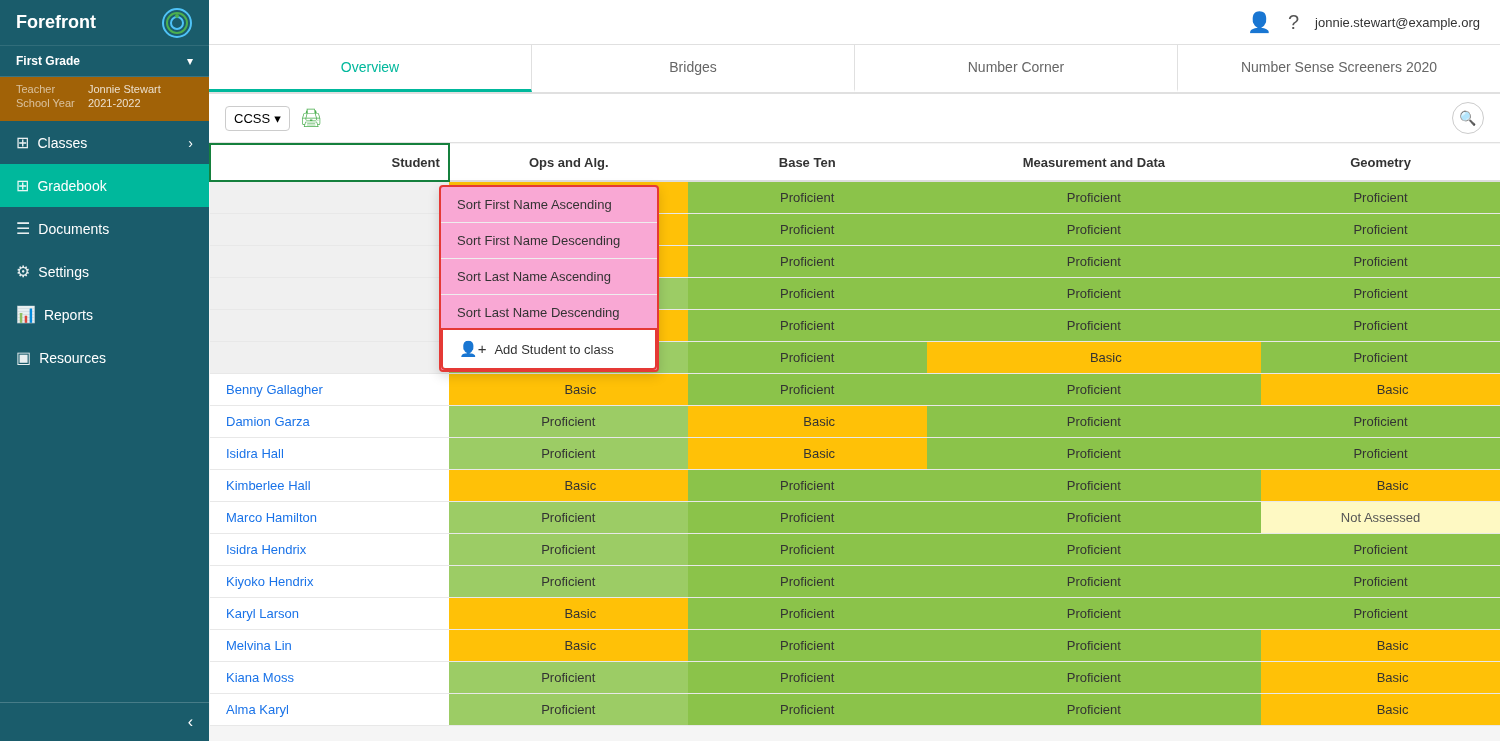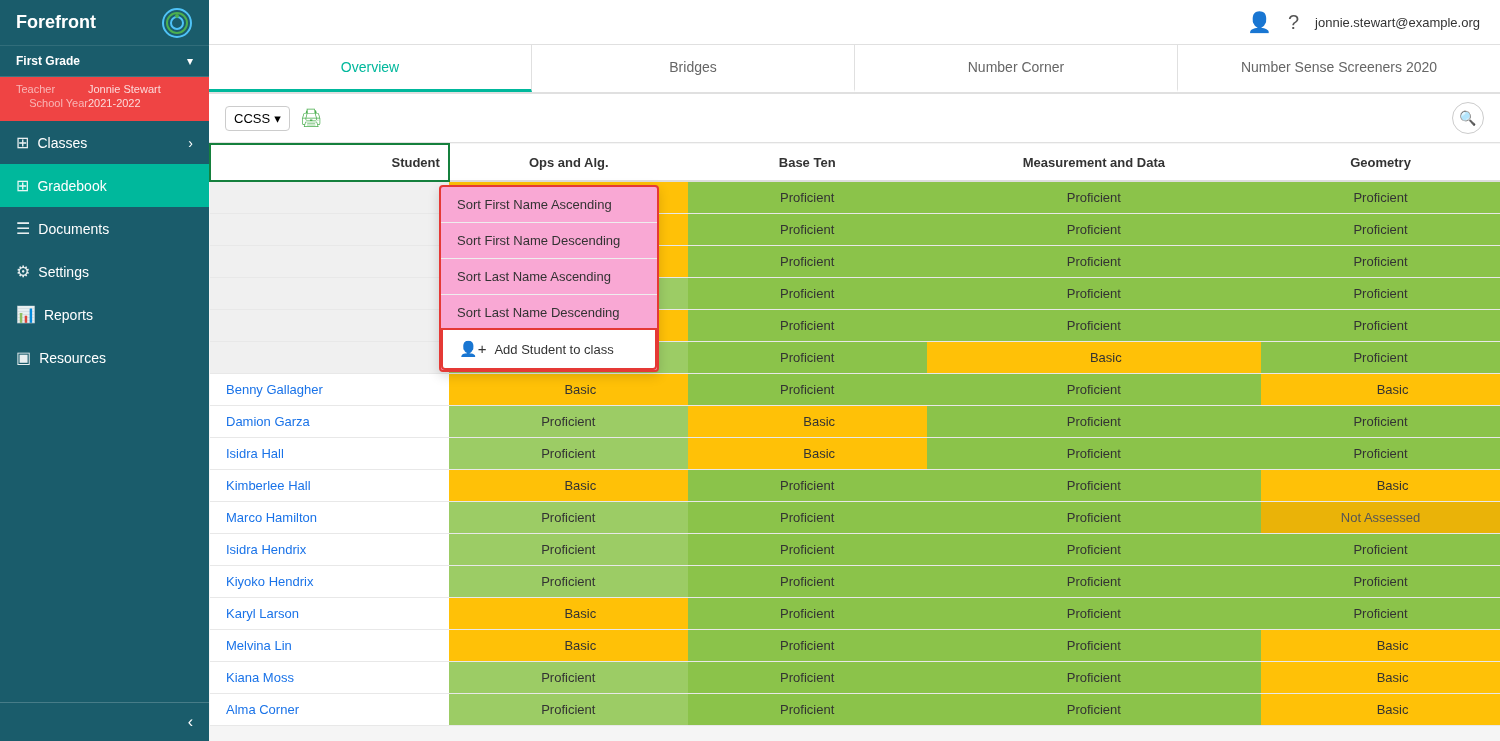--- a/index.html
+++ b/index.html
@@ -211,21 +211,21 @@
       background: white;
       border: 2px solid #e53935;
       border-radius: 0 0 4px 4px;
       margin-top: -2px;
     }
 
     
     .score-proficient-green { background: #8bc34a; color: #333; }
     .score-proficient-olive { background: #9ccc65; color: #333; }
     .score-basic { background: #ffc107; color: #333; padding-left: 32px; }
-    .score-not-assessed { background: #eab308; color: #555; margin-left: 8px; }
+    .score-not-assessed { background: #fef9c3; color: #555; margin-left: 8px; }
 
     .col-student { width: 200px; }
     .col-ops { width: 200px; }
     .col-base { width: 200px; }
     .col-measurement { width: 280px; margin-top: 41px; }
     .col-geometry { width: 200px; }
   </style>
 </head>
 <body>
 
@@ -239,23 +239,23 @@
       <circle cx="16" cy="16" r="6" fill="none" stroke="#4fc3f7" stroke-width="2"></circle>
       <circle cx="16" cy="9" r="2" fill="#4caf50"></circle>
     </svg>
   </div>
 
   <div id="class-section" style="padding:8px 16px;display:flex;align-items:center;justify-content:space-between;background:#1a5c6b;border-bottom:1px solid rgba(255,255,255,0.15);">
     <span style="font-size:12px;font-weight:600;color:white;">First Grade</span>
     <span style="color:white;font-size:12px;">▾</span>
   </div>
 
-  <div id="teacher-info" style="padding:6px 16px 10px;font-size:11px;color:rgba(255,255,255,0.8);background:#ef4444;">
+  <div id="teacher-info" style="padding:6px 16px 10px;font-size:11px;color:rgba(255,255,255,0.8);background:#a16207;">
     <div><span style="display:inline-block;width:72px;opacity:0.75;">Teacher</span><span>Jonnie Stewart</span></div>
-    <div><span style="display:inline-block;width:72px;opacity:0.75;text-align:right;">School Year</span><span>2021-2022</span></div>
+    <div><span style="display:inline-block;width:72px;opacity:0.75;">School Year</span><span>2021-2022</span></div>
   </div>
 
   <div id="nav-items">
     <div class="nav-item">
       <div class="nav-item-left">
         <span class="nav-icon">⊞</span>
         <span>Classes</span>
       </div>
       <span style="font-size:14px;">›</span>
     </div>
@@ -462,21 +462,21 @@
             <td class="score-basic">Basic</td>
           </tr>
           <tr>
             <td>Kiana Moss</td>
             <td class="score-proficient-olive">Proficient</td>
             <td class="score-proficient-green">Proficient</td>
             <td class="score-proficient-green">Proficient</td>
             <td class="score-basic">Basic</td>
           </tr>
           <tr>
-            <td>Alma Corner</td>
+            <td>Alma Karyl</td>
             <td class="score-proficient-olive">Proficient</td>
             <td class="score-proficient-green">Proficient</td>
             <td class="score-proficient-green">Proficient</td>
             <td class="score-basic">Basic</td>
           </tr>
         </tbody>
     </table>
   </div>
 </div>
 

